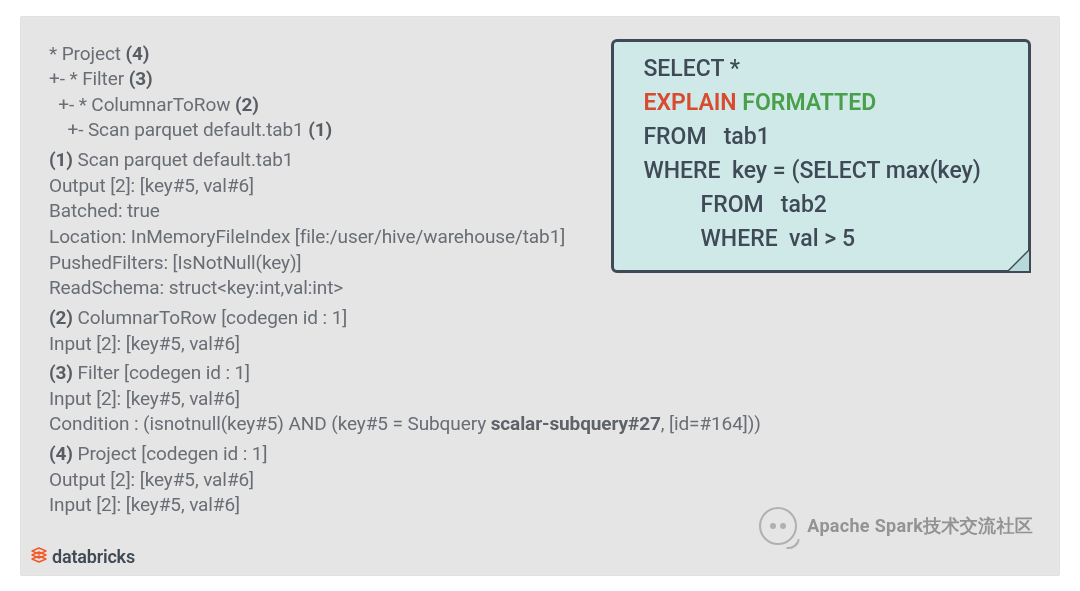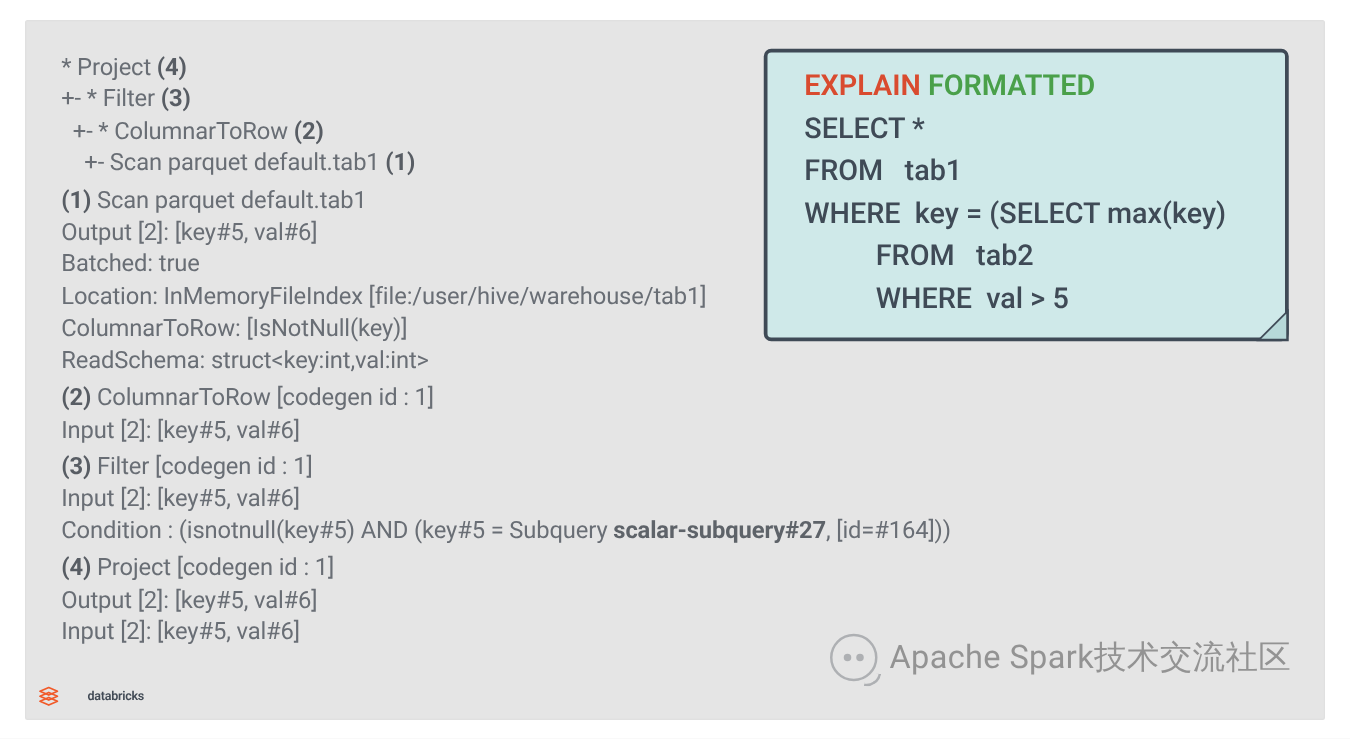--- a/index.html
+++ b/index.html
@@ -66,38 +66,38 @@
     border-width: 0 0 20px 20px;
     border-color: transparent transparent #b7d9d9 transparent;
   }
 
   .brand {
     position: absolute;
     left: 10px;
     bottom: 8px;
     display: flex;
     align-items: center;
-    gap: 23px;
+    gap: 5px;
     color: #414a55;
     font-weight: 600;
-    font-size: 10px;
+    font-size: 18px;
     letter-spacing: -0.2px;
   }
   .brand svg { display: block; }
 
   .watermark {
     position: absolute;
     right: 26px;
     bottom: 30px;
     display: flex;
     align-items: center;
     gap: 10px;
     color: rgba(80,80,80,0.55);
-    font-size: 26px;
-    font-weight: 400;
+    font-size: 18px;
+    font-weight: 700;
     letter-spacing: 0.3px;
     pointer-events: none;
   }
   .watermark .wm-icon {
     width: 38px; height: 38px;
     position: relative;
     opacity: 0.6;
   }
   .watermark .wm-icon .outer {
     position: absolute; inset: 0;
@@ -132,21 +132,21 @@
     <div class="line"><span>* Project </span><b>(4)</b></div>
     <div class="line"><span>+- * Filter </span><b>(3)</b></div>
     <div class="line"><span>  +- * ColumnarToRow </span><b>(2)</b></div>
     <div class="line"><span>    +- Scan parquet default.tab1 </span><b>(1)</b></div>
 
     <div class="block">
       <div class="line"><b>(1)</b><span> Scan parquet default.tab1</span></div>
       <div class="line">Output [2]: [key#5, val#6]</div>
       <div class="line">Batched: true</div>
       <div class="line">Location: InMemoryFileIndex [file:/user/hive/warehouse/tab1]</div>
-      <div class="line">ColumnarToRow: [IsNotNull(key)]</div>
+      <div class="line">PushedFilters: [IsNotNull(key)]</div>
       <div class="line">ReadSchema: struct&lt;key:int,val:int&gt;</div>
     </div>
 
     <div class="block">
       <div class="line"><b>(2)</b><span> ColumnarToRow [codegen id : 1]</span></div>
       <div class="line">Input [2]: [key#5, val#6]</div>
     </div>
 
     <div class="block">
       <div class="line"><b>(3)</b><span> Filter [codegen id : 1]</span></div>
@@ -155,22 +155,22 @@
     </div>
 
     <div class="block">
       <div class="line"><b>(4)</b><span> Project [codegen id : 1]</span></div>
       <div class="line">Output [2]: [key#5, val#6]</div>
       <div class="line">Input [2]: [key#5, val#6]</div>
     </div>
   </div>
 
   <div class="sql-card">
+    <div class="row">  SELECT *</div>
     <div class="row">  <span class="kw-explain">EXPLAIN</span> <span class="kw-formatted">FORMATTED</span></div>
-    <div class="row">  SELECT *</div>
     <div class="row">  FROM   tab1</div>
     <div class="row">  WHERE  key = (SELECT max(key)</div>
     <div class="row">            FROM   tab2</div>
     <div class="row">            WHERE  val &gt; 5</div>
     <div class="fold"></div>
   </div>
 
   <div class="brand">
     <svg width="16" height="18" viewBox="0 0 16 18">
       <g fill="none" stroke="#f15a29" stroke-width="1.4" stroke-linejoin="round">

